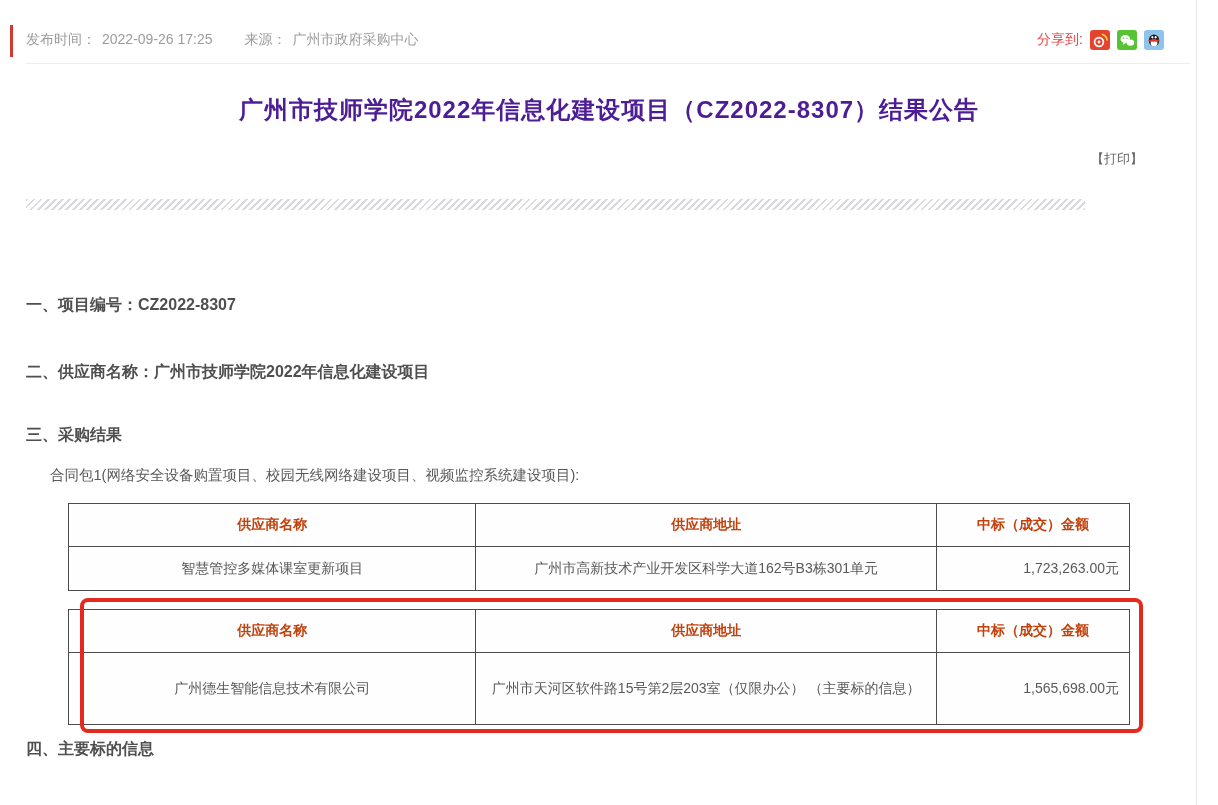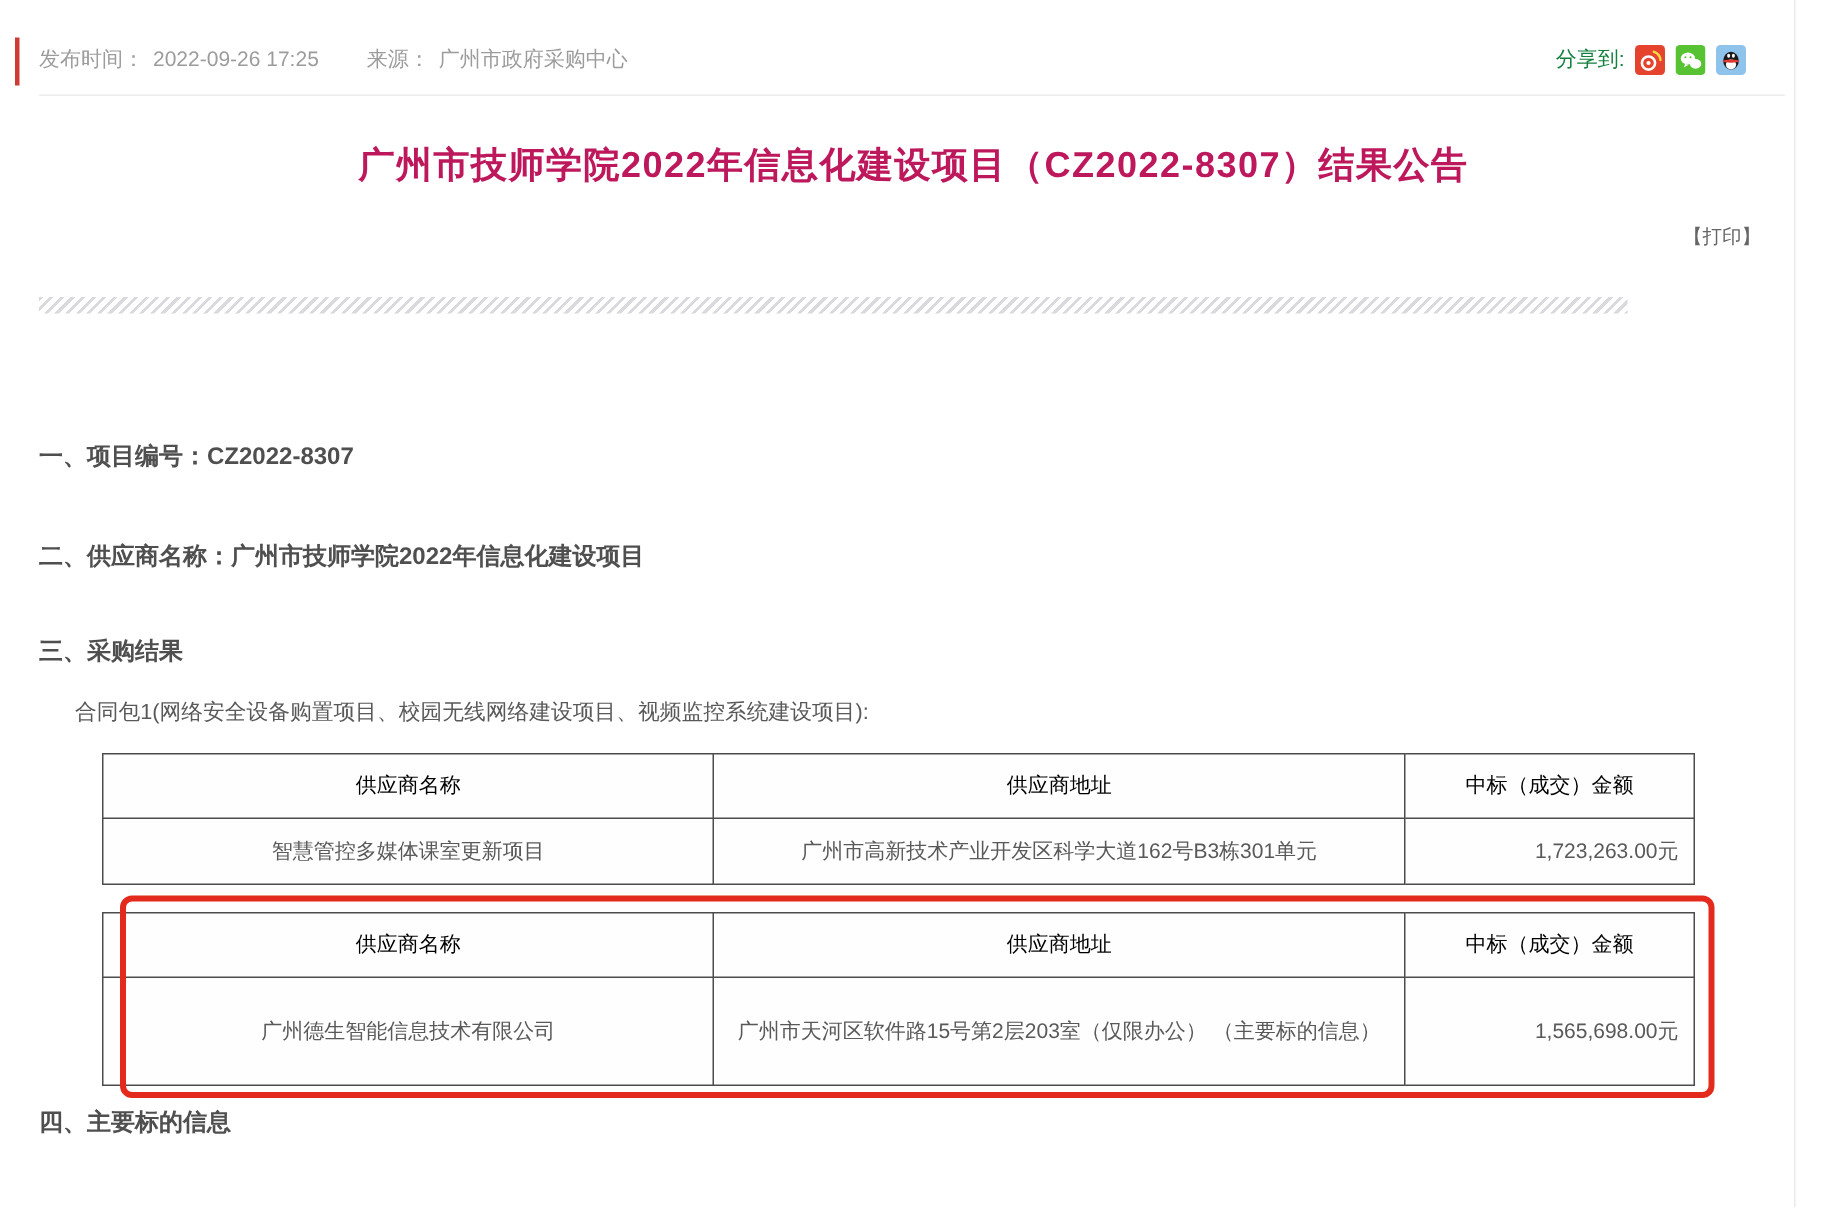--- a/index.html
+++ b/index.html
@@ -12,31 +12,31 @@
   
   .topbar {
     margin:0 28px 0 26px;
     padding:30px 0 13px 0;
     border-bottom:1px solid #ececec;
     display:flex; justify-content:space-between; align-items:center;
   }
   .topbar-left { color:#9c9c9c; font-size:14px; }
   .topbar-left .seg { margin-right:6px; }
   .topbar-left .gap { display:inline-block; width:26px; }
-  .share { display:flex; align-items:center; gap:7px; color:#15803d; font-size:14px; margin-right:26px; }
+  .share { display:flex; align-items:center; gap:7px; color:#ef4444; font-size:14px; margin-right:26px; }
   .share-icon { width:20px; height:20px; border-radius:3px; display:inline-block; cursor:pointer; }
   .red-tick { position:absolute; left:10px; top:25px; width:3px; height:32px; background:#cf3a33; }
   .right-border { position:absolute; top:0; right:21px; width:1px; height:805px; background:#e9e9e9; }
 
   
   .title {
     margin-top:30px; text-align:center;
-    font-size:24px; font-weight:bold; color:#be185d; letter-spacing:1px;
+    font-size:24px; font-weight:bold; color:#4c1d95; letter-spacing:1px;
   }
-  .print-row { margin-top:23px; text-align:right; padding-right:44px; }
+  .print-row { margin-top:23px; text-align:right; padding-right:75px; }
   .print-btn { font-size:13px; color:#666666; cursor:pointer; }
 
   .hatch {
     margin:31px 0 0 26px; width:1059px; height:11px;
     background:repeating-linear-gradient(135deg,#d9d9de 0 2px,#ffffff 2px 5px);
   }
 
   
   .content { margin-left:26px; }
   .sec-heading { font-size:16px; font-weight:bold; color:#4f4f4f; }
@@ -44,21 +44,21 @@
   .sec-2 { margin-top:46px; }
   .sec-3 { margin-top:42px; }
   .sec-4 { margin-top:14px; }
   .pkg-label { margin:20px 0 0 24px; font-size:14.5px; color:#595959; }
   .pkg2-label { margin-top:16px; }
 
   .tbl-wrap { position:relative; margin:18px 0 0 42px; width:1062px; }
   table { width:1062px; border-collapse:collapse; table-layout:fixed; background:#fefefe; }
   col.c1 { width:38.4%; } col.c2 { width:43.4%; } col.c3 { width:18.2%; }
   th, td { border:1px solid #4c4c4c; font-size:14px; text-align:center; vertical-align:middle; padding:4px 10px; }
-  th { height:43px; font-weight:normal; color:#000000; }
+  th { height:43px; font-weight:bold; color:#c2410c; }
   td { height:44px; color:#595959; line-height:1.7; }
   .t2 td { height:72px; }
   td.amount { text-align:right; }
 
   .hl-box {
     position:absolute; left:12px; top:-11px; width:1063px; height:135px;
     border:4px solid #e32a1c; border-radius:8px; pointer-events:none;
   }
 </style>
 </head>

